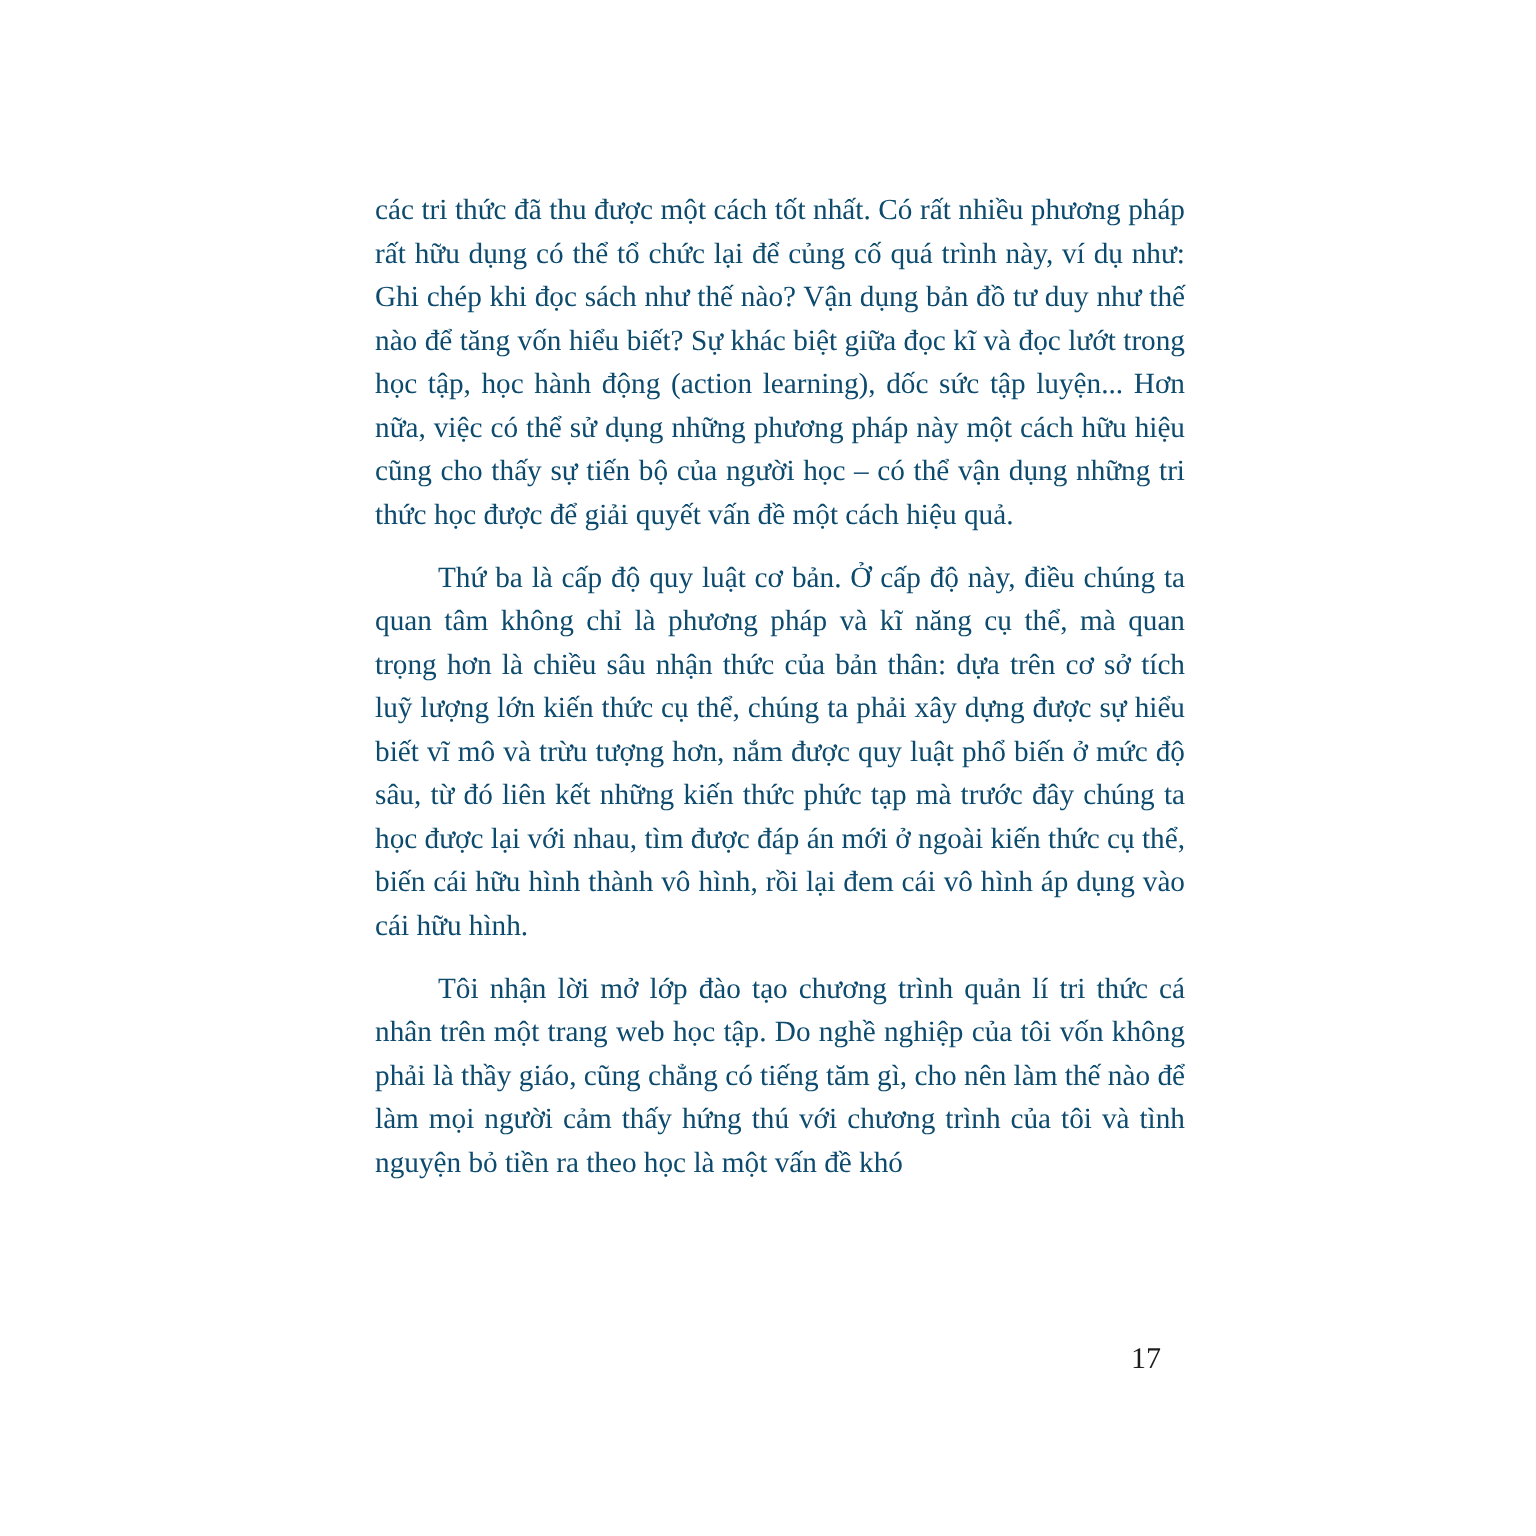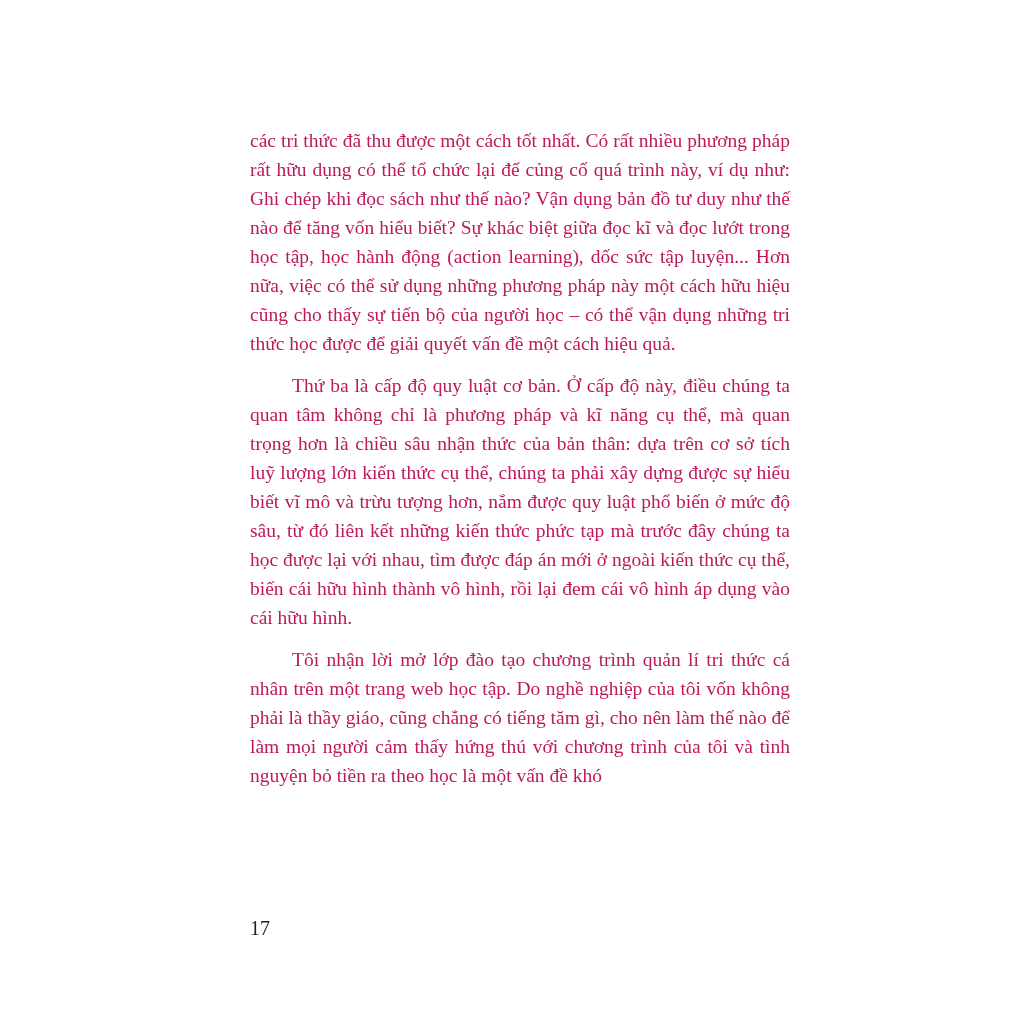--- a/index.html
+++ b/index.html
@@ -19,36 +19,36 @@
     background: #ffffff;
   }
   .text-block {
     position: absolute;
     left: 250px;
     top: 126px;
     width: 540px;
     font-family: "Liberation Serif", "DejaVu Serif", serif;
     font-size: 19.5px;
     line-height: 29px;
-    color: #be185d;
+    color: #0c4a6e;
     text-align: justify;
     text-rendering: optimizeLegibility;
   }
   .text-block p {
     margin: 0 0 13px 0;
   }
   .text-block p.indent {
     text-indent: 42px;
   }
   .page-number {
     position: absolute;
-    top: 916px;
+    top: 894px;
     left: 250px;
     width: 524px;
-    text-align: left;
+    text-align: right;
     font-family: "Liberation Serif", "DejaVu Serif", serif;
     font-size: 20px;
     line-height: 24px;
     color: #1d1d1d;
   }
 </style>
 </head>
 <body>
 
 <div class="book-page">

